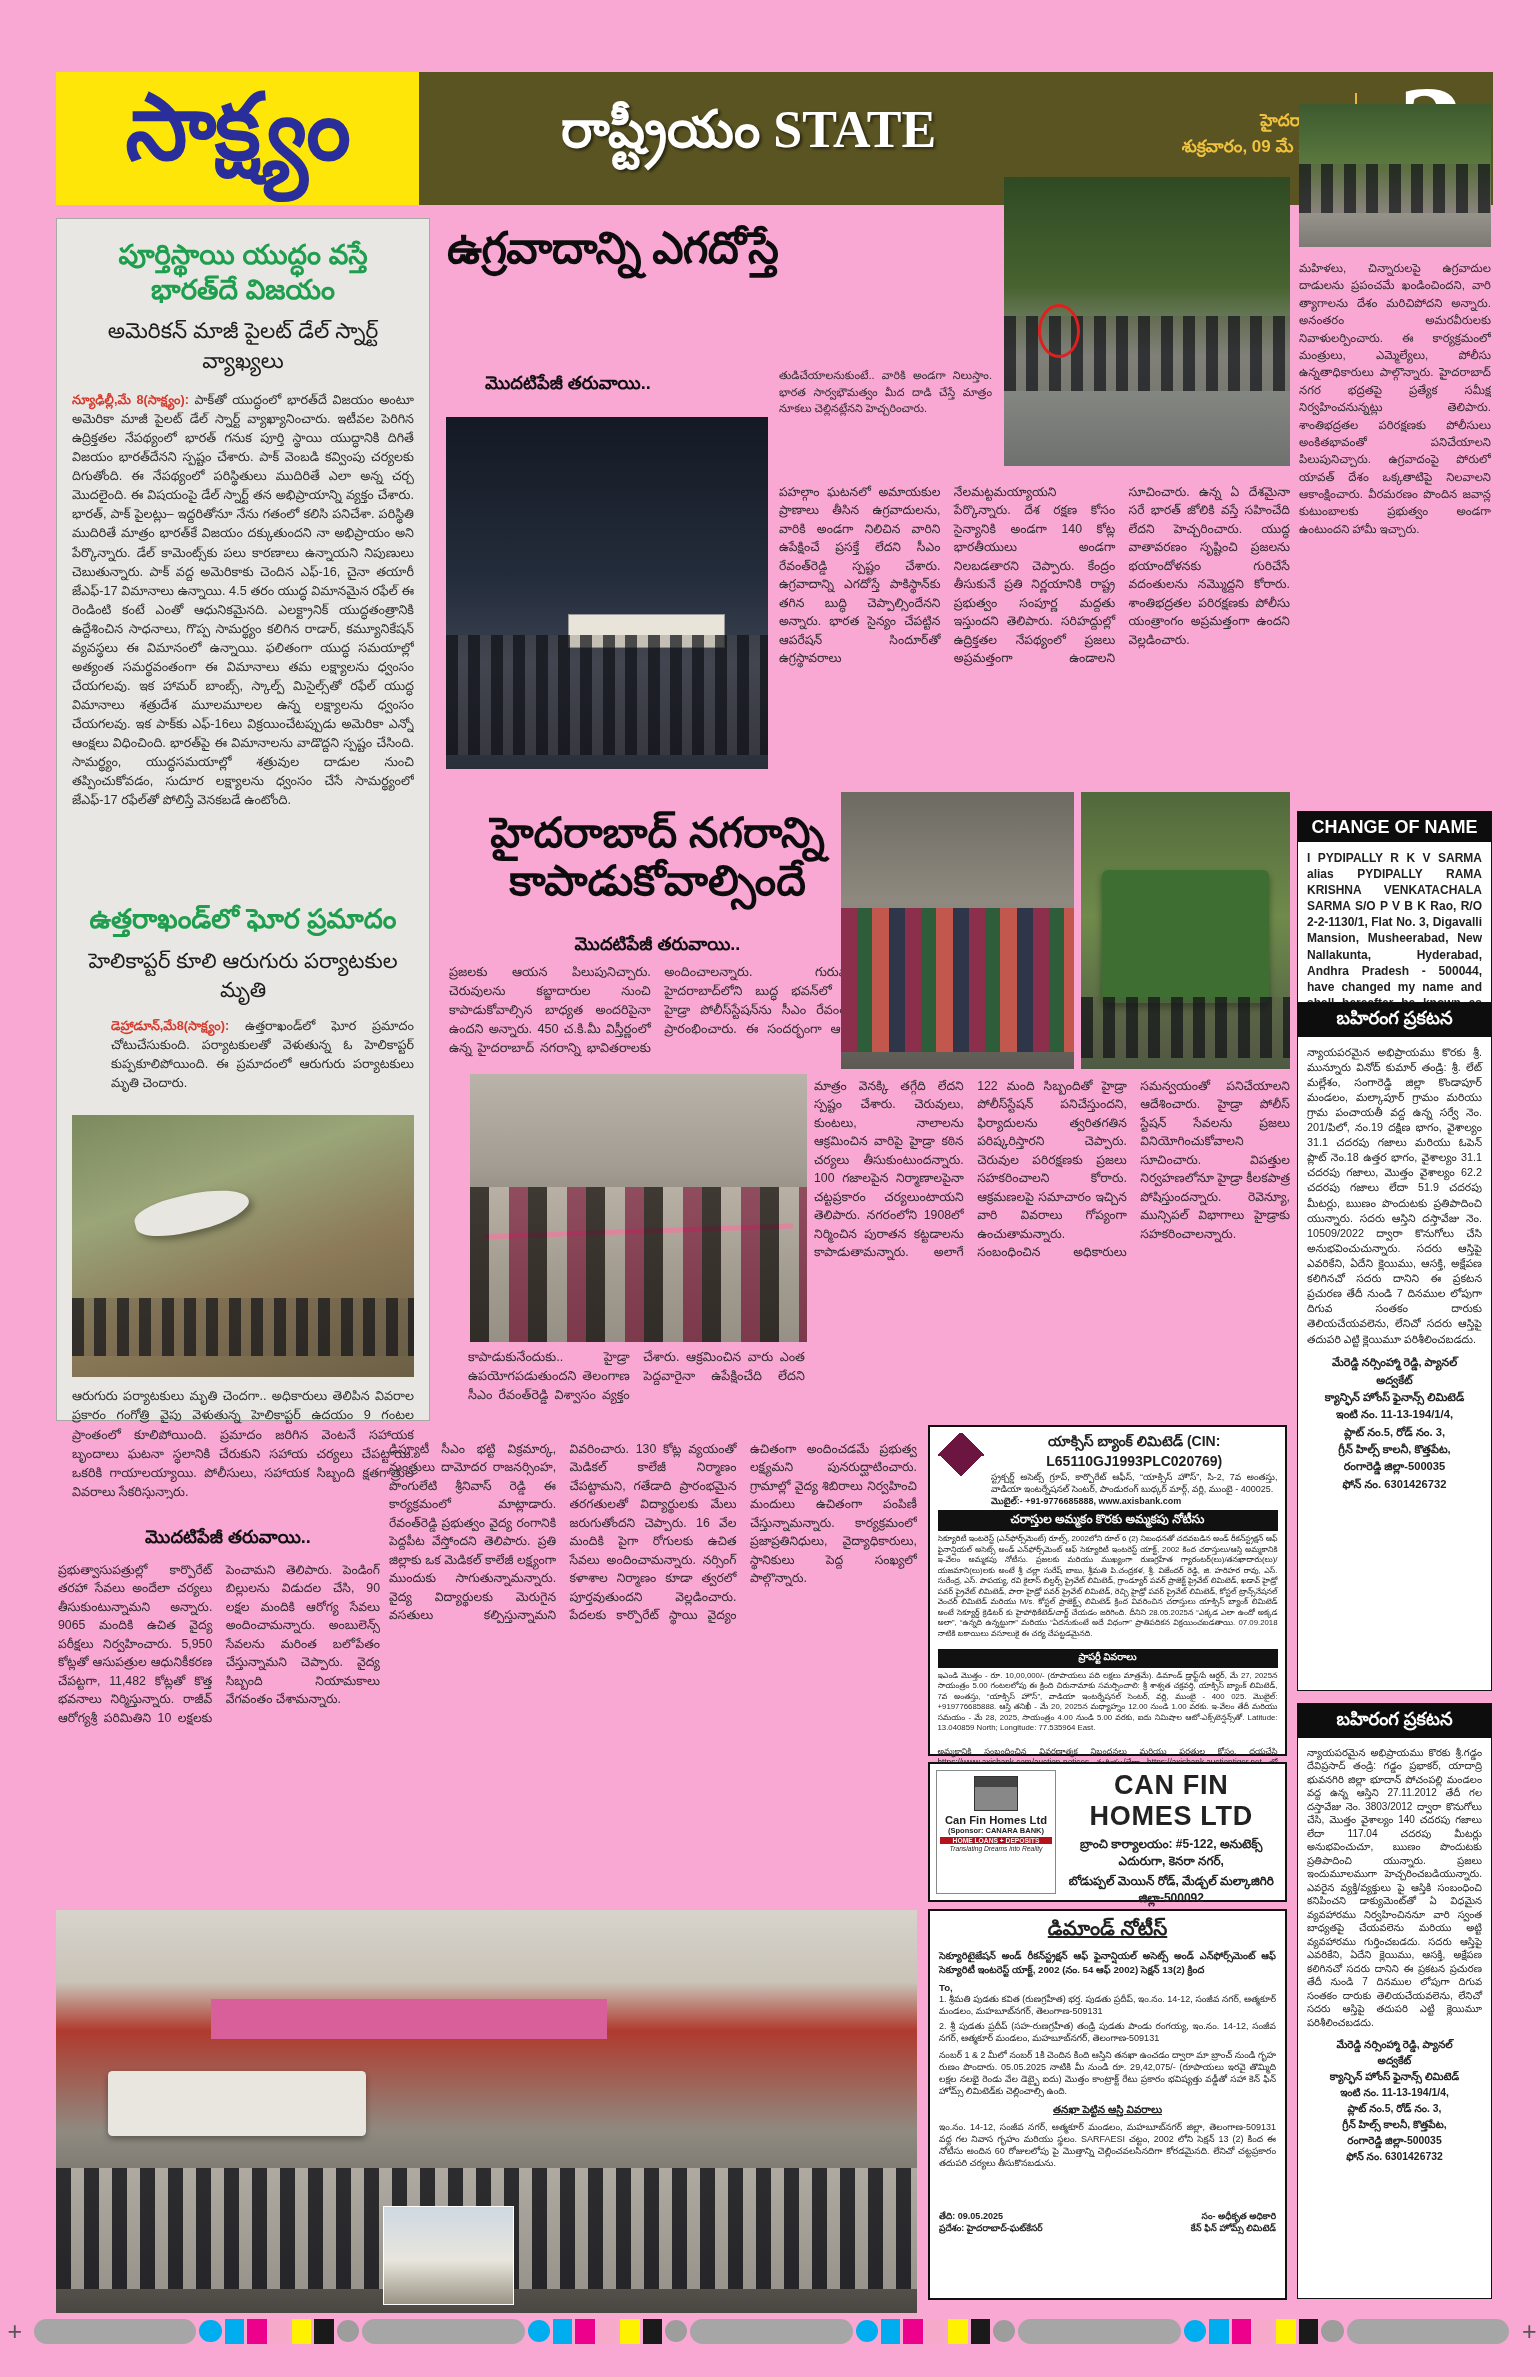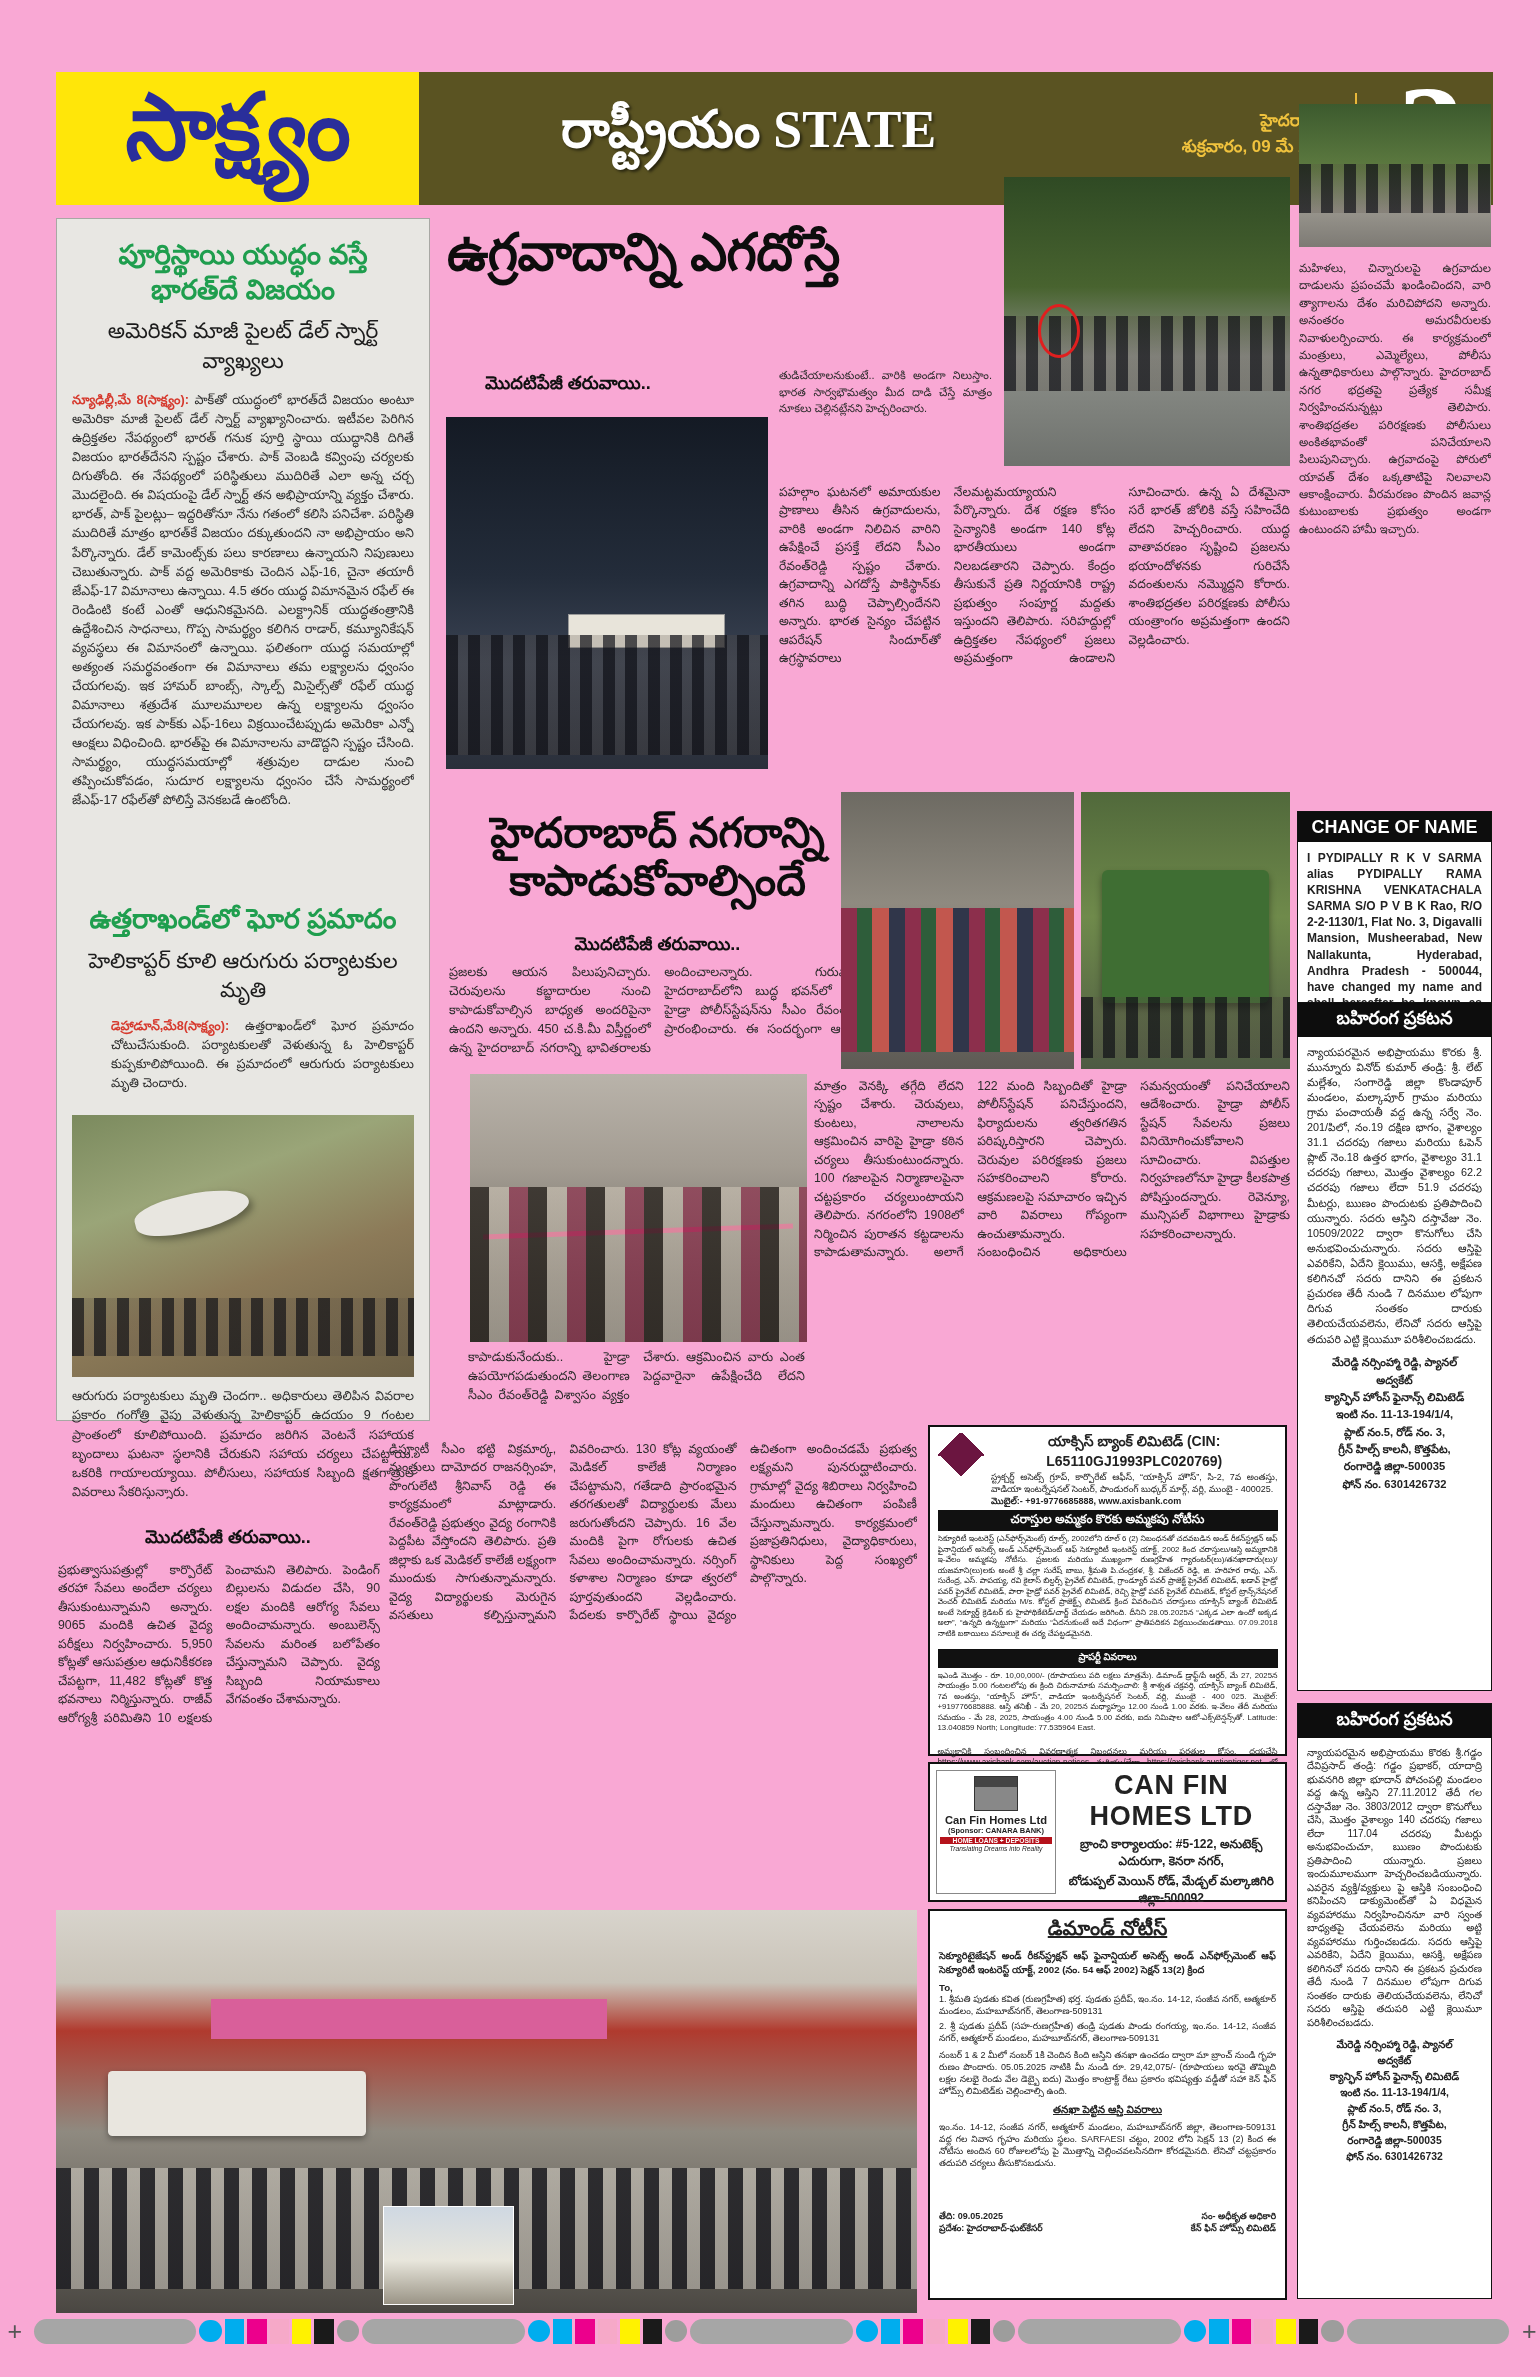--- a/index.html
+++ b/index.html
@@ -40,21 +40,21 @@
   #photoE{background:linear-gradient(180deg,#51693b 0%,#6f8a4b 45%,#4e5a43 100%);}
   #photoF{background:linear-gradient(180deg,#b9b3aa 0%,#a39c92 35%,#6f6a62 75%,#55524c 100%);}
   #photoG{background:linear-gradient(160deg,#7b8a5e 0%,#9aa578 30%,#8c7a58 60%,#6b5f45 100%);}
   #photoH{background:linear-gradient(180deg,#d8d4cc 0%,#c9c3b8 18%,#b03a2e 30%,#8f8a80 55%,#4a4742 100%);}
   .red-circle{position:absolute;border:3px solid #e01f1f;border-radius:50%;}
   .banner-strip{position:absolute;background:#e8e4da;border:0.7px solid #999;}
   .pink-banner{position:absolute;background:#d95f9a;}
   .inset-photo{position:absolute;background:linear-gradient(180deg,#cfd8e2 0%,#e8e6dc 55%,#9a9486 100%);
                border:1.5px solid #fff;}
   
-  #lead-headline{left:447px;top:225px;width:552px;font-size:52px;line-height:1.04;font-weight:900;
+  #lead-headline{left:447px;top:225px;width:552px;font-size:44px;line-height:1.04;font-weight:900;
                  color:#0d0d0d;letter-spacing:-0.7px;}
   #hydra-headline{left:449px;top:809px;width:417px;font-size:42px;line-height:1.15;font-weight:900;
                   color:#0d0d0d;text-align:center;}
   #medical-headline{left:75px;top:1437px;width:306px;font-size:33px;line-height:1.2;font-weight:800;
                     color:#111;text-align:center;}
   
   .notice-box{border:1.5px solid #111;background:#fff;}
   .notice-head{background:#0d0d0d;color:#fff;font-weight:bold;text-align:center;padding:4.5px 1.5px;}
   .notice-body{padding:7.5px 9px;text-align:justify;}
   .sig{font-weight:bold;text-align:center;line-height:1.55;}

